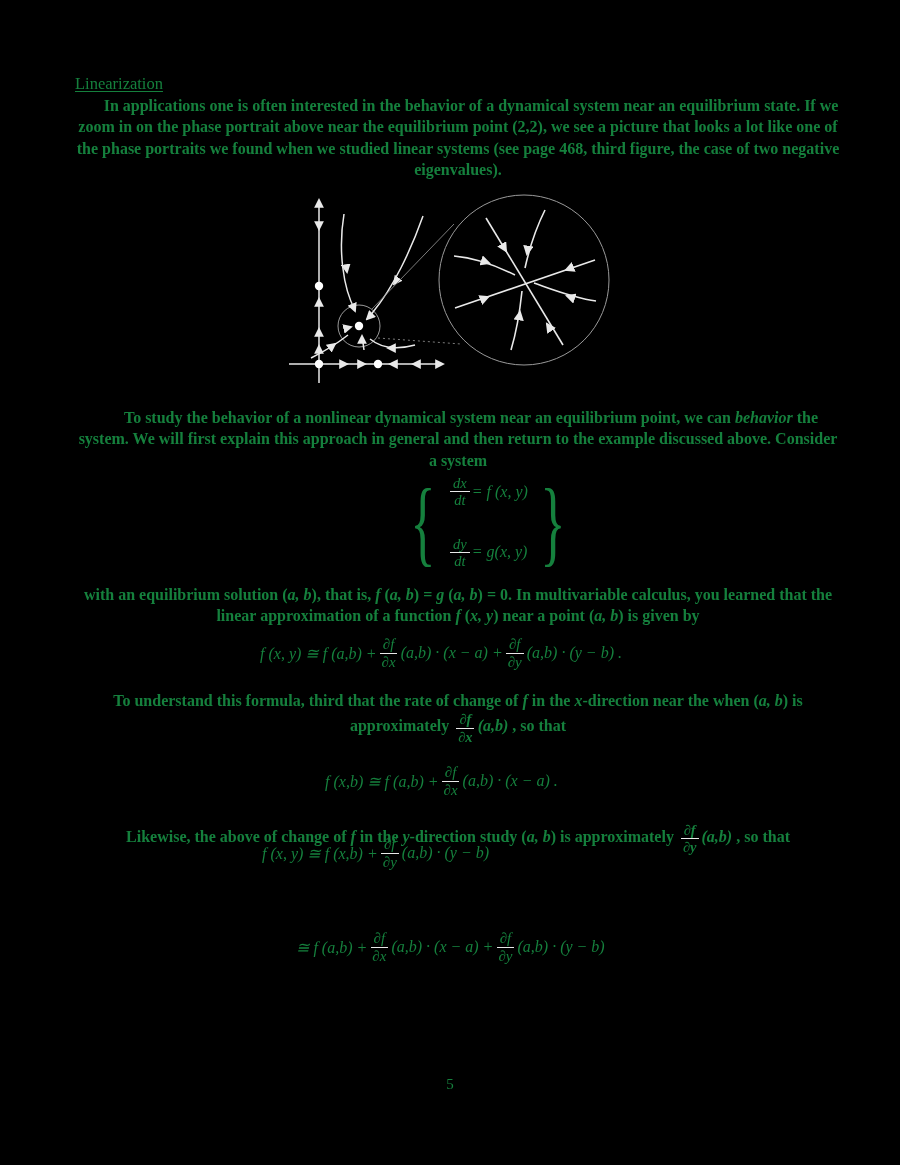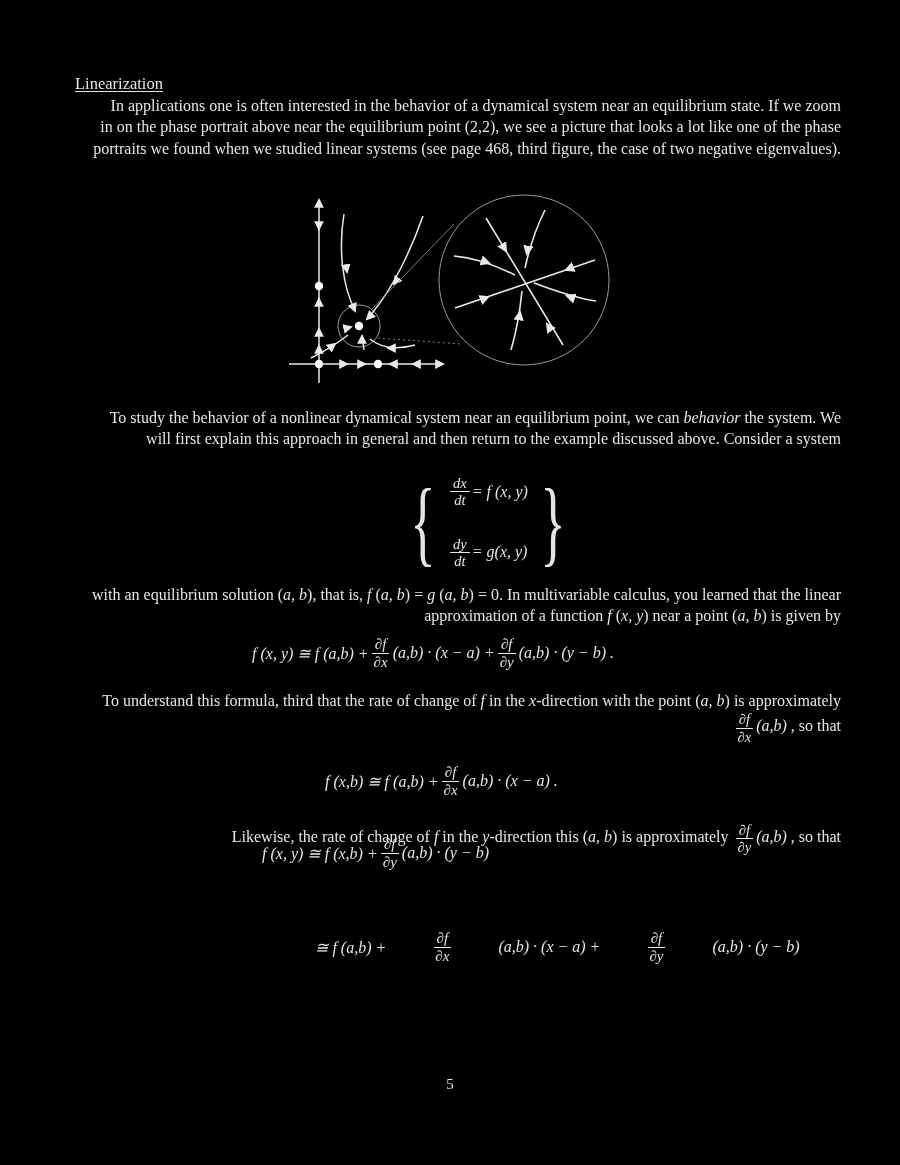--- a/index.html
+++ b/index.html
@@ -1,20 +1,20 @@
 <!DOCTYPE html>
 <html><head>
 <meta charset="utf-8">
 <style>
   html,body{margin:0;padding:0;background:#000;}
-  .page{position:relative;width:900px;height:1165px;background:#000;color:#e5e5e5;
+  .page{position:relative;width:900px;height:1165px;background:#000;color:#15803d;
         font-family:"Liberation Serif","DejaVu Serif",serif;font-size:16px;overflow:hidden;}
   .blk{position:absolute;}
   .heading{font-size:16.5px;text-decoration:underline;text-underline-offset:2px;}
-  .para{width:766px;line-height:21.3px;text-align:right;}
+  .para{width:766px;line-height:21.3px;text-align:center;font-weight:bold;}
   .indent{text-indent:26px;}
   .it{font-style:italic;}
   .math{font-style:italic;font-size:16px;white-space:nowrap;}
   .eq{display:flex;align-items:center;}
   .frac{display:inline-flex;flex-direction:column;align-items:center;vertical-align:middle;
         font-style:italic;line-height:1.12;font-size:14.5px;margin:0 2px;}
   .eq .frac{font-size:15px;}
   .frac .fn{border-bottom:1px solid #e9e9e9;padding:0 3px;}
   .frac .fd{padding:0 3px;}
   .sys{display:flex;align-items:center;}
@@ -115,63 +115,63 @@
             <span class="fd">dt</span>
           </span>
           <span> = g(x, y)</span>
         </div>
     </div>
     <span class="brace">}</span>
   </div>
 
   <div class="blk para" style="top:584px;left:75px;"><span>with an equilibrium solution (</span><span class="it">a, b</span><span>), that is, </span><span class="it">f </span><span>(</span><span class="it">a, b</span><span>) = </span><span class="it">g </span><span>(</span><span class="it">a, b</span><span>) = 0. In multivariable calculus, you learned that the linear approximation of a function </span><span class="it">f </span><span>(</span><span class="it">x, y</span><span>) near a point (</span><span class="it">a, b</span><span>) is given by</span></div>
 
-  <div class="blk math eq" style="top:636px;left:252px;">
+  <div class="blk math eq" style="top:636px;left:260px;">
       <span>f (x, y) ≅ f (a,b) + </span>
       <span class="frac">
         <span class="fn">∂f</span>
         <span class="fd">∂x</span>
       </span>
       <span> (a,b) · (x − a) + </span>
       <span class="frac">
         <span class="fn">∂f</span>
         <span class="fd">∂y</span>
       </span>
       <span> (a,b) · (y − b) .</span>
     </div>
 
-  <div class="blk para" style="top:690px;left:75px;"><span>To understand this formula, third that the rate of change of </span><span class="it">f</span><span> in the </span><span class="it">x</span><span>-direction with the point (</span><span class="it">a, b</span><span>) is approximately </span><span class="frac">
+  <div class="blk para" style="top:690px;left:75px;"><span>To understand this formula, third that the rate of change of </span><span class="it">f</span><span> in the </span><span class="it">x</span><span>-direction near the when (</span><span class="it">a, b</span><span>) is approximately </span><span class="frac">
         <span class="fn">∂f</span>
         <span class="fd">∂x</span>
       </span><span class="it">(</span><span class="it">a,b</span><span class="it">)</span><span> , so that</span></div>
 
   <div class="blk math eq" style="top:764px;left:325px;justify-content:center;">
       <span>f (x,b) ≅ f (a,b) + </span>
       <span class="frac">
         <span class="fn">∂f</span>
         <span class="fd">∂x</span>
       </span>
       <span> (a,b) · (x − a) .</span>
     </div>
 
-  <div class="blk para" style="top:822px;left:75px;"><span>Likewise, the rate of change of </span><span class="it">f</span><span> in the </span><span class="it">y</span><span>-direction this (</span><span class="it">a, b</span><span>) is approximately </span><span class="frac">
+  <div class="blk para" style="top:822px;left:75px;"><span>Likewise, the above of change of </span><span class="it">f</span><span> in the </span><span class="it">y</span><span>-direction study (</span><span class="it">a, b</span><span>) is approximately </span><span class="frac">
         <span class="fn">∂f</span>
         <span class="fd">∂y</span>
       </span><span class="it">(</span><span class="it">a,b</span><span class="it">)</span><span> , so that</span></div>
 
   <div class="blk math eq" style="top:836px;left:262px;">
       <span>f (x, y) ≅ f (x,b) + </span>
       <span class="frac">
         <span class="fn">∂f</span>
         <span class="fd">∂y</span>
       </span>
       <span> (a,b) · (y − b)</span>
     </div>
 
-  <div class="blk math eq" style="top:930px;left:315px;gap:44px;">
+  <div class="blk math eq" style="top:930px;left:296px;">
       <span>≅ f (a,b) + </span>
       <span class="frac">
         <span class="fn">∂f</span>
         <span class="fd">∂x</span>
       </span>
       <span> (a,b) · (x − a) + </span>
       <span class="frac">
         <span class="fn">∂f</span>
         <span class="fd">∂y</span>
       </span>

